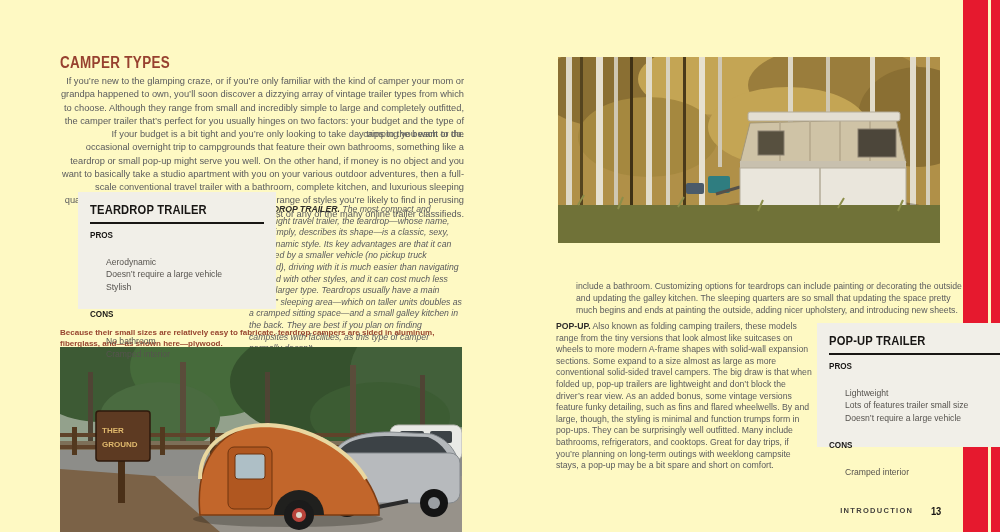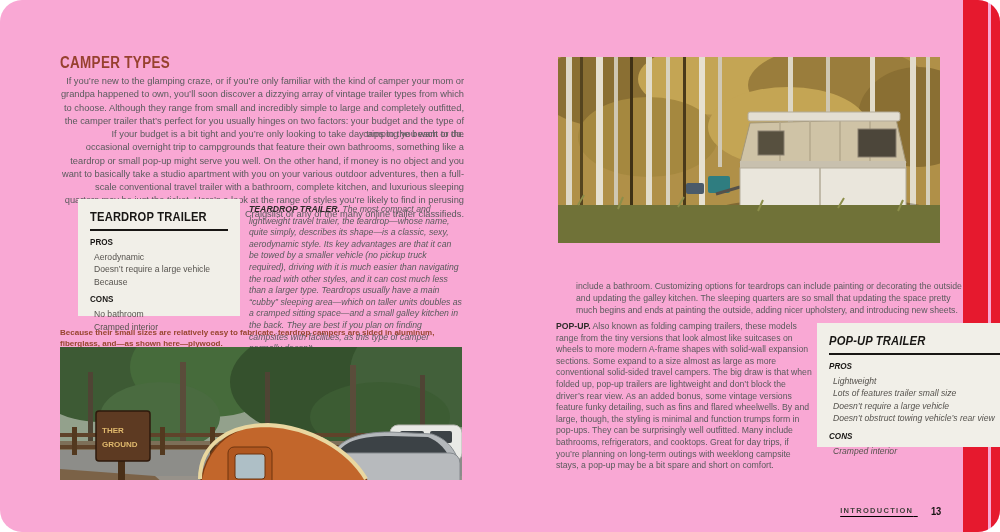--- a/index.html
+++ b/index.html
@@ -1,18 +1,18 @@
 <!DOCTYPE html>
 <html><head>
 <meta charset="utf-8">
 <style>
   html,body { margin:0; padding:0; background:#ffffff; }
   .page {
-    position:relative; width:1000px; height:532px; background:#f9a8d4;
-    font-family:"Liberation Sans", sans-serif; overflow:hidden;border-radius:22px;
+    position:relative; width:1000px; height:532px; background:#fef9c3;
+    font-family:"Liberation Sans", sans-serif; overflow:hidden;
   }
   .stripe { position:absolute; top:0; height:532px; background:#e6192e; z-index:1; }
   .stripe.wide { left:963px; width:25px; }
   .stripe.thin { left:991px; width:9px; }
 
   .abs { position:absolute; z-index:2; }
 
   .main-heading {
     font-size:16px; font-weight:700; color:#97412f; letter-spacing:0.4px;
     transform:scaleX(0.84); transform-origin:0 0; white-space:nowrap;
@@ -27,27 +27,27 @@
   .infobox .inner { padding:8px 12px 9px 12px; }
   .box-title {
     font-size:13px; font-weight:700; color:#181614; letter-spacing:0.2px;
     transform:scaleX(0.86); transform-origin:0 0; white-space:nowrap; padding-top:2px;
   }
   .box-rule { height:0; border-bottom:2px solid #181614; margin:5px 0 6px 0; }
   .pc-label {
     font-size:9px; font-weight:700; color:#181614; margin:6px 0 2px 0;
     transform:scaleX(0.9); transform-origin:0 0;
   }
-  .pc-list { list-style:none; margin:4px; padding:0; }
+  .pc-list { list-style:none; margin:16px; padding:0; }
   .pc-list li { font-size:8.6px; line-height:12.4px; color:#56534e; }
 
   .photo { overflow:hidden; }
   .photo svg { display:block; }
 
-  .footer { text-align:right;text-decoration:underline; }
+  .footer { text-align:right; }
   .footer .section {
     font-size:7.5px; font-weight:700; letter-spacing:1.3px; color:#43403d; vertical-align:middle;
   }
   .footer .pagenum {
     font-size:11px; font-weight:700; color:#161412; margin-left:12px; vertical-align:middle;
     display:inline-block; transform:scaleX(0.85);
   }
 </style>
 </head>
 <body>
@@ -56,46 +56,46 @@
 
   <div class="stripe wide"></div>
   <div class="stripe thin"></div>
 
   <div class="abs main-heading" style="left:60px; top:54px;">CAMPER TYPES</div>
 
   <div class="abs body-lg" style="left:60px; top:75px; width:404px;">If you’re new to the glamping craze, or if you’re only familiar with the kind of camper your mom or grandpa happened to own, you’ll soon discover a dizzying array of vintage trailer types from which to choose. Although they range from small and incredibly simple to large and completely outfitted, the camper trailer that’s perfect for you usually hinges on two factors: your budget and the type of camping you want to do.</div>
 
   <div class="abs body-lg indent" style="left:60px; top:128px; width:404px;">If your budget is a bit tight and you’re only looking to take day trips to the beach or the occasional overnight trip to campgrounds that feature their own bathrooms, something like a teardrop or small pop-up might serve you well. On the other hand, if money is no object and you want to basically take a studio apartment with you on your various outdoor adventures, then a full-scale conventional travel trailer with a bathroom, complete kitchen, and luxurious sleeping quarters may be just the ticket. Here’s a look at the range of styles you’re likely to find in perusing Craigslist or any of the many online trailer classifieds.</div>
 
-  <div class="abs infobox" style="left:78px; top:199px; width:162px; height:117px;">
+  <div class="abs infobox" style="left:78px; top:192px; width:198px; height:117px;">
     <div class="inner">
       <div class="box-title">TEARDROP TRAILER</div>
       <div class="box-rule"></div>
       <div class="pc-label">PROS</div>
       <ul class="pc-list">
         <li>Aerodynamic</li>
         <li>Doesn’t require a large vehicle</li>
-        <li>Because</li>
+        <li>Stylish</li>
       </ul>
       <div class="pc-label">CONS</div>
       <ul class="pc-list">
         <li>No bathroom</li>
         <li>Cramped interior</li>
       </ul>
     </div>
   </div>
 
   <div class="abs body-sm" style="left:249px; top:204px; width:214px;font-style:italic;">
     <span class="lead">TEARDROP TRAILER.</span>
     <span>The most compact and lightweight travel trailer, the teardrop—whose name, quite simply, describes its shape—is a classic, sexy, aerodynamic style. Its key advantages are that it can be towed by a smaller vehicle (no pickup truck required), driving with it is much easier than navigating the road with other styles, and it can cost much less than a larger type. Teardrops usually have a main “cubby” sleeping area—which on taller units doubles as a cramped sitting space—and a small galley kitchen in the back. They are best if you plan on finding campsites with facilities, as this type of camper normally doesn’t</span>
   </div>
 
   <div class="abs caption" style="left:60px; top:312px; width:404px;margin-top:16px;">Because their small sizes are relatively easy to fabricate, teardrop campers are sided in aluminum, fiberglass, and—as shown here—plywood.</div>
 
-  <div class="abs photo" style="left:60px; top:347px; width:402px; height:133px;">
+  <div class="abs photo" style="left:60px; top:347px; width:402px; height:185px;">
     <svg width="402" height="185" viewBox="0 0 402 185" preserveAspectRatio="none">
       <rect width="402" height="120" fill="#93a18c"></rect>
       <ellipse cx="40" cy="30" rx="70" ry="45" fill="#3d5a34"></ellipse>
       <ellipse cx="150" cy="20" rx="80" ry="50" fill="#466b3b"></ellipse>
       <ellipse cx="260" cy="35" rx="90" ry="55" fill="#35512d"></ellipse>
       <ellipse cx="370" cy="25" rx="80" ry="60" fill="#42603a"></ellipse>
       <ellipse cx="100" cy="70" rx="60" ry="35" fill="#4a6b40"></ellipse>
       <ellipse cx="320" cy="70" rx="70" ry="35" fill="#3c5c33"></ellipse>
       <rect x="28" y="25" width="5" height="70" fill="#4f4434"></rect>
       <rect x="120" y="15" width="6" height="80" fill="#5a4c3a"></rect>
@@ -183,29 +183,28 @@
 
 
   <div class="abs body-sm" style="left:576px; top:281px; width:386px; line-height:11.8px;">include a bathroom. Customizing options for teardrops can include painting or decorating the outside and updating the galley kitchen. The sleeping quarters are so small that updating the space pretty much begins and ends at painting the outside, adding nicer upholstery, and introducing new sheets.</div>
 
   <div class="abs body-sm" style="left:556px; top:321px; width:258px;">
     <span class="lead">POP-UP.</span>
     <span>Also known as folding camping trailers, these models range from the tiny versions that look almost like suitcases on wheels to more modern A-frame shapes with solid-wall expansion sections. Some expand to a size almost as large as more conventional solid-sided travel campers. The big draw is that when folded up, pop-up trailers are lightweight and don’t block the driver’s rear view. As an added bonus, some vintage versions feature funky detailing, such as fins and flared wheelwells. By and large, though, the styling is minimal and function trumps form in pop-ups. They can be surprisingly well outfitted. Many include bathrooms, refrigerators, and cooktops. Great for day trips, if you’re planning on long-term outings with weeklong campsite stays, a pop-up may be a bit spare and short on comfort.</span>
   </div>
 
   <div class="abs infobox" style="left:817px; top:323px; width:183px; height:124px;">
-    <div class="inner" style="padding-right:0;font-style:italic;">
+    <div class="inner" style="padding-right:0;">
       <div class="box-title">POP-UP TRAILER</div>
       <div class="box-rule"></div>
       <div class="pc-label">PROS</div>
       <ul class="pc-list">
         <li>Lightweight</li>
         <li>Lots of features trailer small size</li>
         <li>Doesn’t require a large vehicle</li>
-        <li>Doesn’t obstruct towing vehicle’s rear view</li>
       </ul>
       <div class="pc-label">CONS</div>
       <ul class="pc-list">
         <li>Cramped interior</li>
       </ul>
     </div>
   </div>
 
   <div class="abs footer" style="left:700px; top:501px; width:242px;">
     <span class="section">INTRODUCTION</span>

